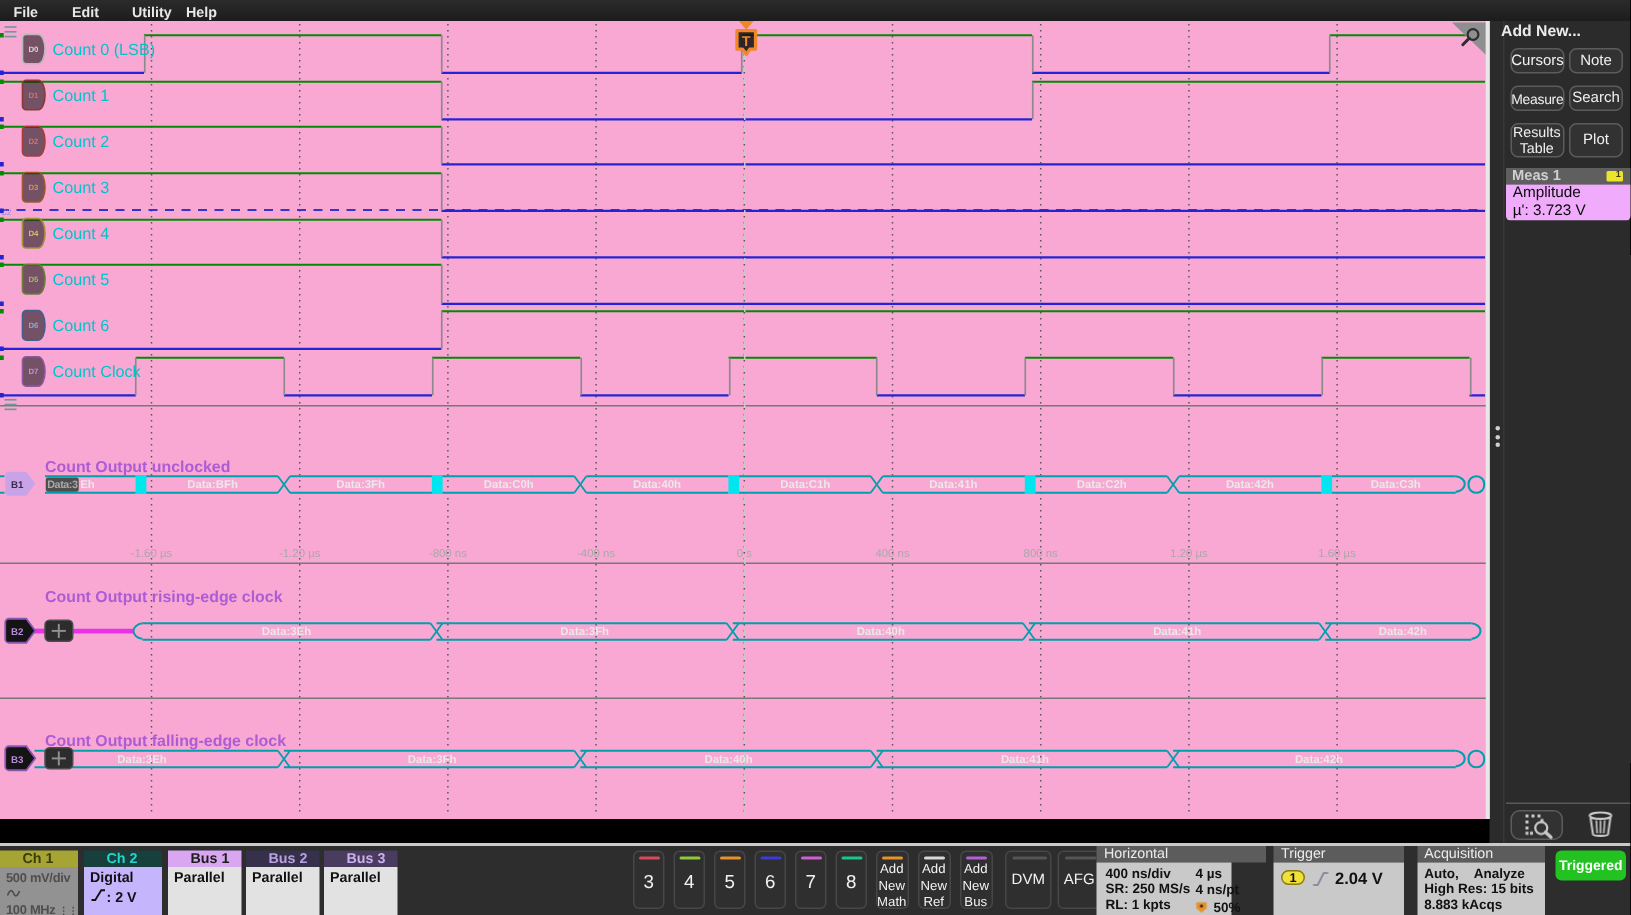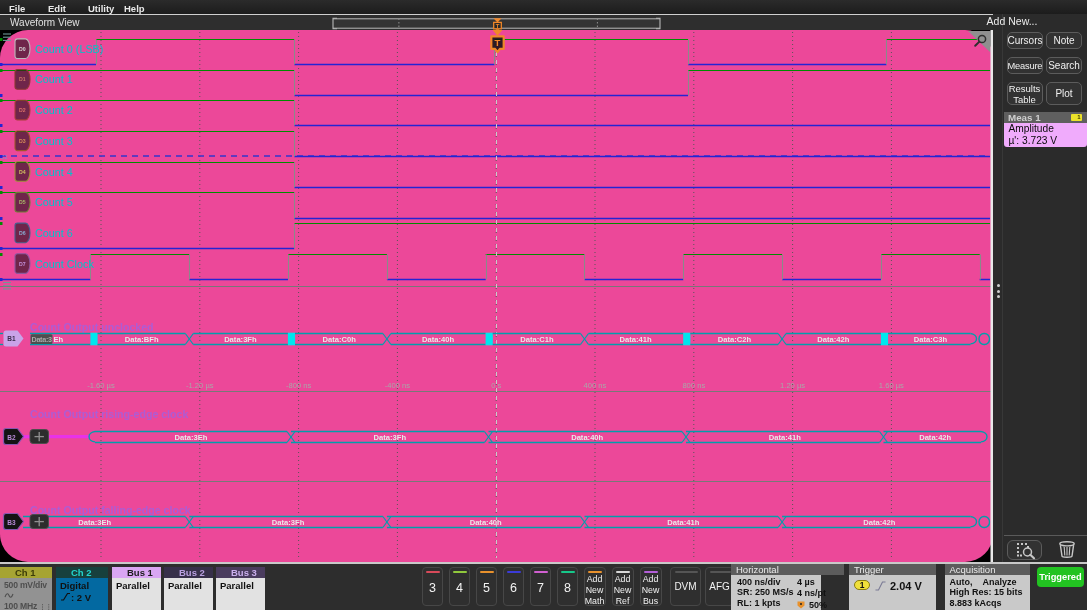--- a/index.html
+++ b/index.html
@@ -4,21 +4,21 @@
 html,body { width:1087px; height:610px; background:#000; overflow:hidden;
   font-family:"Liberation Sans", sans-serif; }
 body, svg, #canvas, #titlebar { will-change:transform; }
 .abs { position:absolute; }
 #menubar { position:absolute; left:0; top:0; width:1087px; height:14px;
   background:linear-gradient(#2b2b2b,#1c1c1c); color:#e8e8e8; font-size:9.5px; font-weight:bold; }
 #menubar span { position:absolute; top:2.5px;text-align:right; }
 #titlebar { position:absolute; left:0; top:14px; width:993px; height:16px;
   background:#2e2e2e; border-top:1.5px solid #cfcfcf; }
 #titlebar .t { position:absolute; left:10px; top:2px; color:#e2e2e2; font-size:10px; }
-#canvas { position:absolute; left:0; top:30px; width:993px; height:532px; background:#ec4899;border-radius:28px; }
+#canvas { position:absolute; left:0; top:14px; width:993px; height:532px; background:#f9a8d4; }
 #rpanel { position:absolute; left:993px; top:14px; width:94px; height:549px; background:#2b2b2b; }
 #botbar { position:absolute; left:0; top:562px; width:1087px; height:48px;
   background:#2d2d2d; border-top:2px solid #c9c9c9; }
 .rbtn { position:absolute; background:#323232; border:1.2px solid #5c5c5c; border-radius:5px;
   color:#f0f0f0; font-size:10px; text-align:center; line-height:16px; }
 .badge-h { position:absolute; font-size:9.5px; font-weight:bold; padding-left:15px; height:11.5px; line-height:11.5px; }
 .badge-b { position:absolute; background:#e2e2e2; color:#111; font-size:9.5px; font-weight:bold; padding:2px 0 0 4px; line-height:12px; }
 .nbtn { position:absolute; width:21px; height:39px; background:#2f2f2f; border:1px solid #474747;
   border-radius:4px; color:#f2f2f2; text-align:center; }
 .nbtn .stripe { position:absolute; left:3px; top:3.5px; width:13.5px; height:2.2px; border-radius:1px; }
@@ -303,21 +303,21 @@
 <rect x="990.5" y="0" width="2.5" height="532" fill="#e8e8e8"></rect>
  </svg>
 </div>
 <div id="rpanel"></div>
 <div class="abs" style="left:1002px;top:14px;width:1px;height:548px;background:#383838"></div>
 
 <div class="abs" style="left:996.5px;top:284px;width:3px;height:3px;border-radius:50%;background:#cfcfcf"></div>
 <div class="abs" style="left:996.5px;top:289.5px;width:3px;height:3px;border-radius:50%;background:#cfcfcf"></div>
 <div class="abs" style="left:996.5px;top:295px;width:3px;height:3px;border-radius:50%;background:#cfcfcf"></div>
 
-<div class="abs" style="left:970px;top:15px;width:84px;height:13px;color:#ececec;font-size:10.5px;font-weight:normal;text-align:center">Add&nbsp;New...</div>
+<div class="abs" style="left:970px;top:15px;width:84px;height:13px;color:#ececec;font-size:10.5px;font-weight:bold;text-align:right">Add&nbsp;New...</div>
 <div class="rbtn" style="left:1006.5px;top:31.5px;width:36px;height:17px">Cursors</div>
 <div class="rbtn" style="left:1046px;top:31.5px;width:36px;height:17px">Note</div>
 <div class="rbtn" style="left:1006.5px;top:56.5px;width:36px;height:17px;font-size:9.3px;letter-spacing:-0.2px">Measure</div>
 <div class="rbtn" style="left:1046px;top:56.5px;width:36px;height:17px">Search</div>
 <div class="rbtn" style="left:1006.5px;top:81.5px;width:36px;height:23.5px;font-size:9.5px;line-height:10.5px;padding-top:1.5px">Results<br>Table</div>
 <div class="rbtn" style="left:1046px;top:81.5px;width:36px;height:23.5px;line-height:21px">Plot</div>
 <div class="abs" style="left:1004px;top:111.5px;width:83px;height:11px;background:#5f5f5f;color:#cfcfcf;font-size:9.8px;font-weight:bold;line-height:11px;padding-left:4px">Meas 1</div>
 <div class="abs" style="left:1070.5px;top:114px;width:11px;height:6.5px;background:#ece32a;border-radius:1px;color:#3a3a00;font-size:6px;font-weight:bold;text-align:right;line-height:6.5px"><span style="padding-right:1px">1</span></div>
 <div class="abs" style="left:1004px;top:122.5px;width:83px;height:24px;background:#f0abfc;border-radius:0 0 3px 3px;color:#0a0a0a;font-size:10.2px;padding:0.5px 0 0 4.5px;line-height:11.5px">Amplitude<br>µ': 3.723 V</div>
 <div class="abs" style="left:1004px;top:534.5px;width:83px;height:1px;background:#5a5a5a"></div>
@@ -343,21 +343,21 @@
  <line x1="7.2" y1="7" x2="7.8" y2="15.5" stroke-width="1.1"></line>
  <line x1="10" y1="7" x2="10" y2="15.5" stroke-width="1.1"></line>
  <line x1="12.8" y1="7" x2="12.2" y2="15.5" stroke-width="1.1"></line>
 </svg>
 <div id="botbar"></div>
 <div class="badge-h" style="left:0px;top:566.5px;width:52px;background:#a6a433;color:#3c3c08">Ch 1</div>
 <div class="badge-b" style="left:0px;top:578px;width:52px;height:32px;background:#929292;color:#4e4e4e;line-height:10.5px;font-size:8.6px;letter-spacing:-0.2px">500 mV/div<br><svg width="10" height="7" viewBox="0 0 10 7">
       <path d="M1,5 C2.5,1 4,1 5,3.5 C6,6 7.5,6 9,2" fill="none" stroke="#4e4e4e" stroke-width="1.1"></path>
     </svg><br>100 MHz <span style="font-size:6.5px">⋮⋮</span></div>
 <div class="badge-h" style="left:56px;top:566.5px;width:52px;background:#17403d;color:#23d5cd">Ch 2</div>
-<div class="badge-b" style="left:56px;top:578px;width:52px;height:32px;background:#0369a1;line-height:12px">Digital<br><svg width="11" height="9" viewBox="0 0 11 9">
+<div class="badge-b" style="left:56px;top:578px;width:52px;height:32px;background:#c4b5fd;line-height:12px">Digital<br><svg width="11" height="9" viewBox="0 0 11 9">
       <path d="M1,8 h2.5 l4,-6.5 h2.5" fill="none" stroke="#111" stroke-width="1.2"></path>
     </svg>: 2 V</div>
 <div class="badge-h" style="left:112px;top:566.5px;width:48.5px;background:#d9a6f2;color:#1c1c1c">Bus 1</div>
 <div class="badge-b" style="left:112px;top:578px;width:48.5px;height:32px;background:#e2e2e2">Parallel</div>
 <div class="badge-h" style="left:164px;top:566.5px;width:48.5px;background:#37304a;color:#b9a0e0">Bus 2</div>
 <div class="badge-b" style="left:164px;top:578px;width:48.5px;height:32px;background:#e2e2e2">Parallel</div>
 <div class="badge-h" style="left:216px;top:566.5px;width:48.5px;background:#4a3c5e;color:#cbb0ee">Bus 3</div>
 <div class="badge-b" style="left:216px;top:578px;width:48.5px;height:32px;background:#e2e2e2">Parallel</div>
 <div class="nbtn" style="left:422px;top:566.5px">
     <div class="stripe" style="background:#d84a5a"></div>

